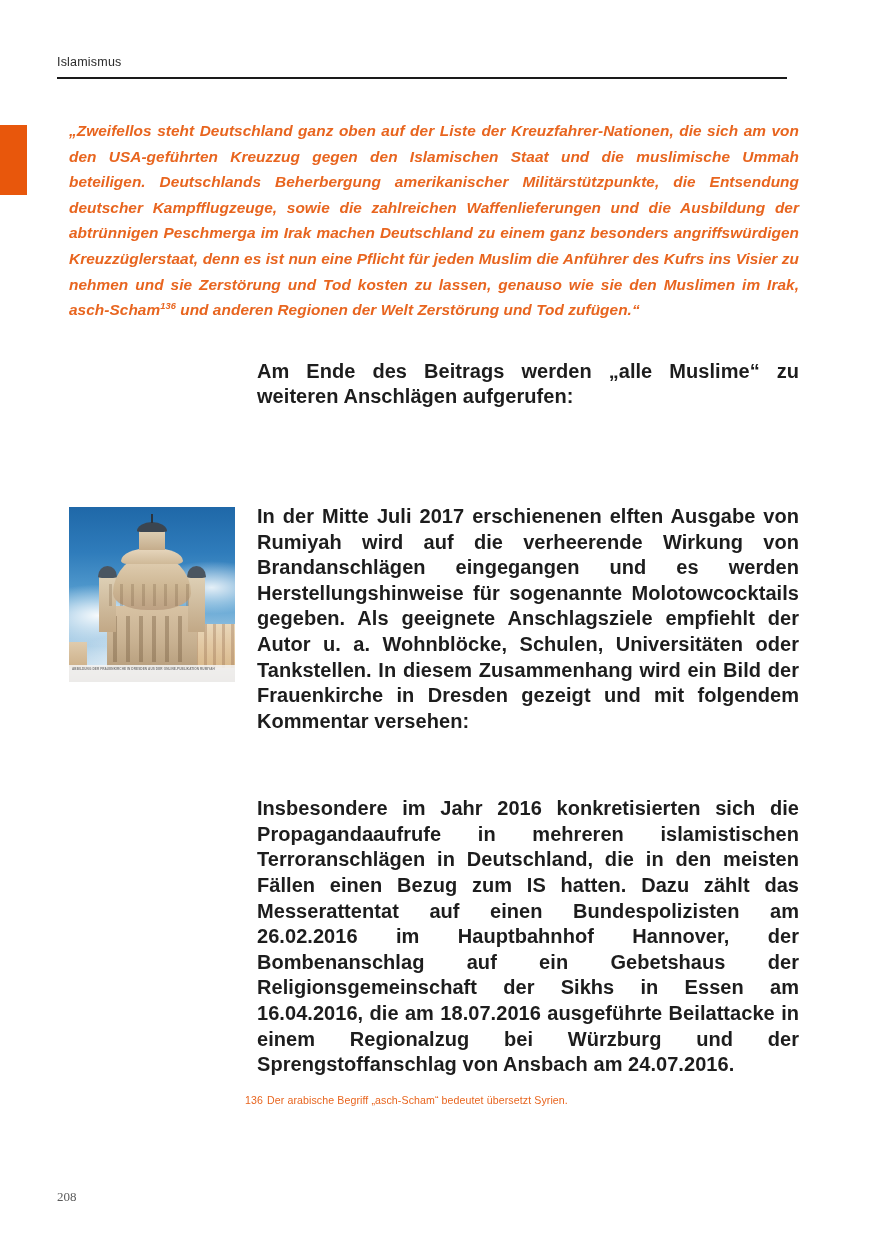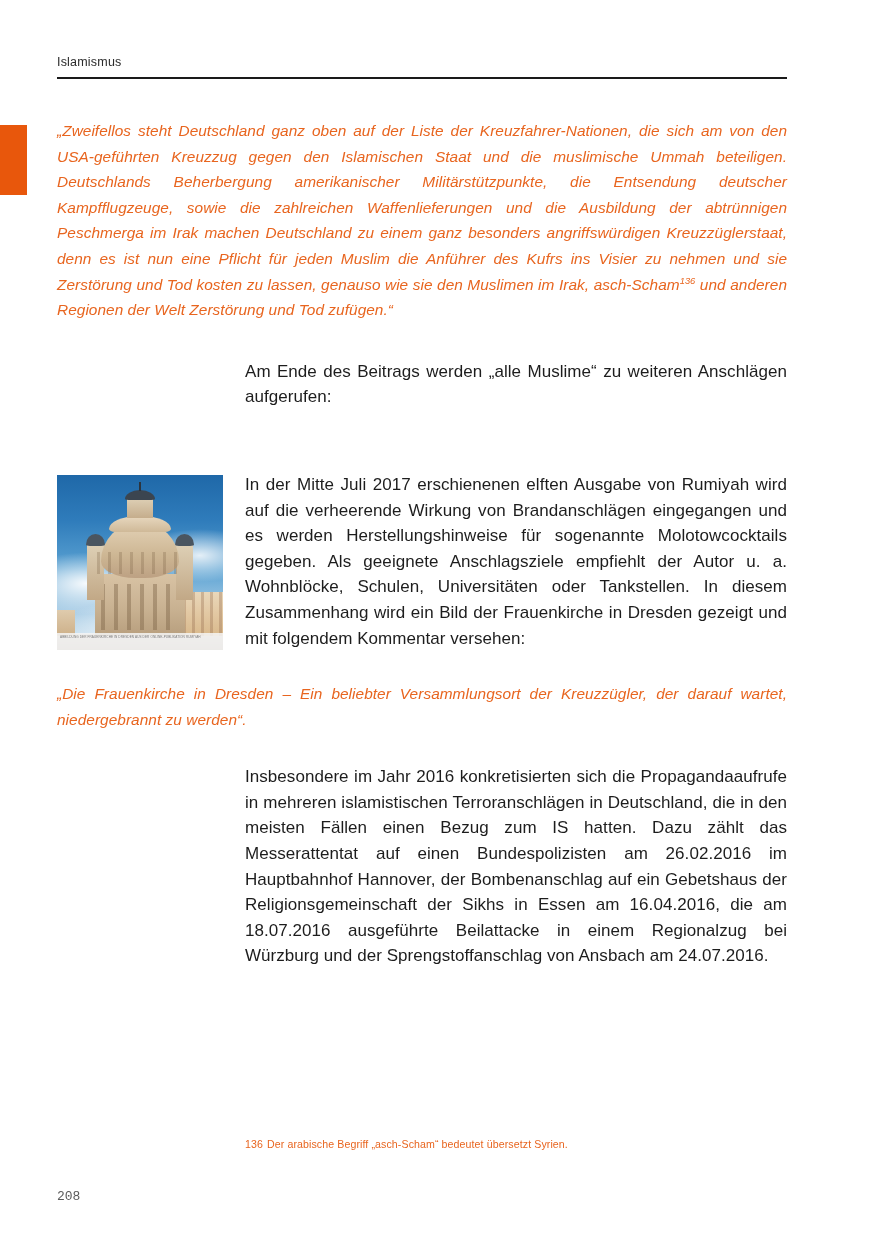--- a/index.html
+++ b/index.html
@@ -50,44 +50,45 @@
     left: 0px;
     top: 125px;
     width: 27px;
     height: 70px;
     background: #e8570c;
   }
 
   
   .content {
     position: absolute;
-    left: 57px;
+    left: 69px;
     top: 118px;
     width: 730px;
+    font-weight: bold;
   }
 
   .quote {
     color: #e8651f;
     font-style: italic;
     font-size: 15.4px;
     line-height: 25.6px;
     text-align: justify;
     font-family: "Liberation Sans", sans-serif;
     margin: 0;
     letter-spacing: 0.05px;
   }
   .quote sup {
     font-size: 9.3px;
     vertical-align: super;
     line-height: 0;
   }
 
   .body-par {
     color: #1d1d1d;
-    font-size: 17px;
+    font-size: 20px;
     line-height: 25.6px;
     text-align: justify;
     margin: 0;
     font-family: "Liberation Sans", sans-serif;
     letter-spacing: 0.05px;
   }
 
   
   .indented {
     margin-left: 188px;
@@ -264,46 +265,47 @@
     padding: 2px 3px 0 3px;
     box-sizing: border-box;
     overflow: hidden;
     letter-spacing: 0.1px;
     font-family: "Liberation Sans", sans-serif;
   }
 
   .figure-text {
     margin-left: 188px;
     width: 542px;
+    margin-top: 32px;
   }
 
   
   .footnotes {
     position: absolute;
     left: 245px;
-    top: 1132px;
+    top: 1088px;
     width: 542px;
   }
   .footnote {
     color: #e8651f;
     font-size: 10.6px;
     line-height: 24px;
     font-family: "Liberation Sans", sans-serif;
     letter-spacing: 0.1px;
   }
   .fn-num { margin-right: 4px; }
 
   
   .folio {
     position: absolute;
     left: 57px;
     top: 1189px;
     font-size: 13px;
     color: #5a5a5a;
-    font-family: Liberation Mono, monospace;
+    font-family: Liberation Serif, serif;
   }
 </style>
 </head>
 <body>
 
 <div class="page">
 
   <div class="running-head">Islamismus</div>
   <div class="head-rule"></div>
 
@@ -343,21 +345,20 @@
           <div class="ch-cross"></div>
         </div>
         <div class="fig-credit">ABBILDUNG DER FRAUENKIRCHE IN DRESDEN AUS DER ONLINE-PUBLIKATION RUMIYAH</div>
       </div>
 
       <p class="body-par figure-text">In der Mitte Juli 2017 erschienenen elften Ausgabe von Rumiyah wird auf die verheerende Wirkung von Brandanschlägen eingegangen und es werden Herstellungshinweise für sogenannte Molotowcocktails gegeben. Als geeignete Anschlagsziele empfiehlt der Autor u. a. Wohnblöcke, Schulen, Universitäten oder Tankstellen. In diesem Zusammenhang wird ein Bild der Frauenkirche in Dresden gezeigt und mit folgendem Kommentar versehen:</p>
     </div>
 
     <div class="gap-d"></div>
 
-    <p class="quote">„Die Frauenkirche in Dresden – Ein beliebter Versammlungsort der Kreuzzügler, der darauf wartet, niedergebrannt zu werden“.</p>
 
     <div class="gap-e"></div>
 
     <p class="body-par indented">Insbesondere im Jahr 2016 konkretisierten sich die Propagandaaufrufe in mehreren islamistischen Terroranschlägen in Deutschland, die in den meisten Fällen einen Bezug zum IS hatten. Dazu zählt das Messerattentat auf einen Bundespolizisten am 26.02.2016 im Hauptbahnhof Hannover, der Bombenanschlag auf ein Gebetshaus der Religionsgemeinschaft der Sikhs in Essen am 16.04.2016, die am 18.07.2016 ausgeführte Beilattacke in einem Regionalzug bei Würzburg und der Sprengstoffanschlag von Ansbach am 24.07.2016.</p>
 
   </div>
 
   <div class="footnotes">
     <div class="footnote"><span class="fn-num">136</span><span>Der arabische Begriff „asch-Scham“ bedeutet übersetzt Syrien.</span></div>
   </div>

